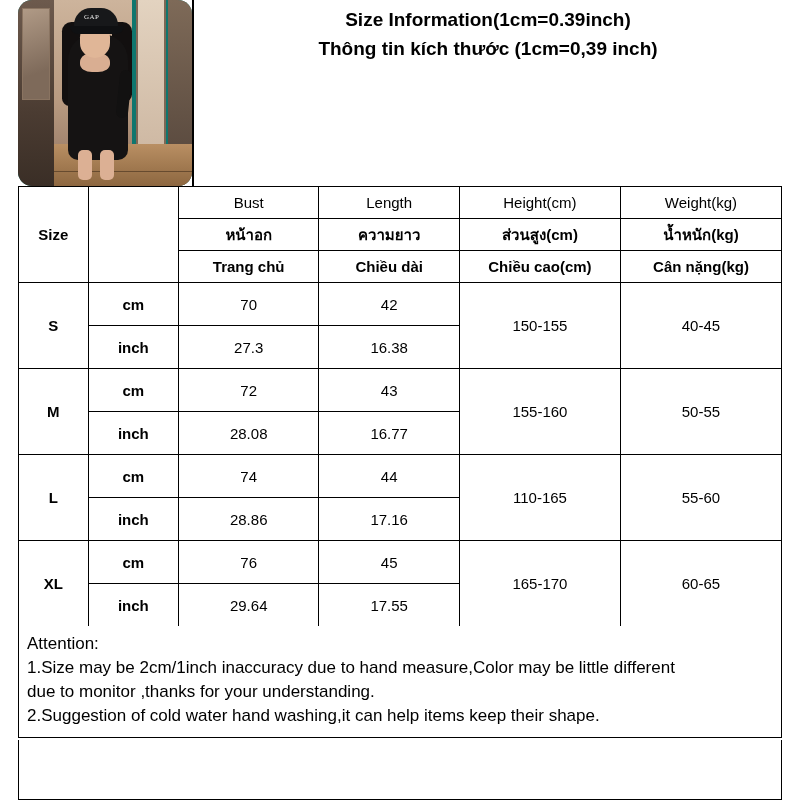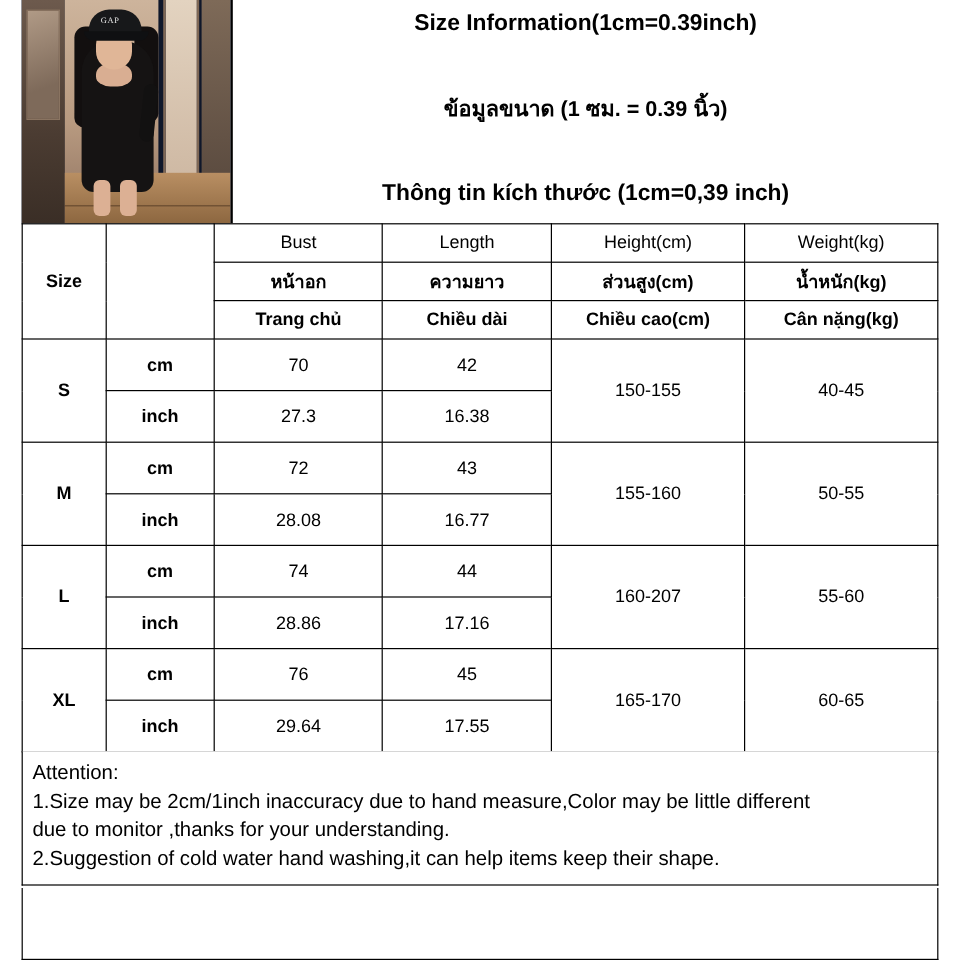--- a/index.html
+++ b/index.html
@@ -24,22 +24,23 @@
     width: 764px; height: 186px;
     display: flex;
     flex-direction: row;
     align-items: stretch;
   }
   .photo-cell {
     width: 174px;
     height: 186px;
     position: relative;
     overflow: hidden;
-    background: #0f172a;
+    background: #0f766e;
     flex: 0 0 174px;
+    border-radius: 14px;
   }
   
   .ph-wall-left {
     position: absolute; left: 0; top: 0; width: 36px; height: 186px;
     background: linear-gradient(180deg,#6d5a4d 0%, #4b3c32 60%, #3a2e26 100%);
   }
   .ph-mirror {
     position: absolute; left: 4px; top: 8px; width: 28px; height: 92px;
     background: linear-gradient(160deg,#b09a86 0%,#7e6a5a 70%);
     border: 1px solid #8a7461;
@@ -114,21 +115,21 @@
     transform: rotate(6deg);
   }
 
   .title-cell {
     flex: 1 1 auto;
     border-left: 2px solid #000;
     background: #ffffff;
     display: flex;
     flex-direction: column;
     align-items: center;
-    justify-content: space-between;
+    justify-content: flex-start;
     padding: 6px 8px 10px 8px;
   }
   .title-line {
     font-weight: bold;
     font-size: 19px;
     line-height: 1.5;
     text-align: center;
     white-space: nowrap;
   }
   .title-line.thai { font-size: 18px; }
@@ -223,21 +224,20 @@
       <div class="ph-face"></div>
       <div class="ph-cap"></div>
       <div class="ph-cap-brim"></div>
       <div class="ph-cap-text">GAP</div>
       <div class="ph-leg-l"></div>
       <div class="ph-leg-r"></div>
     </div>
 
     <div class="title-cell">
       <div class="title-line">Size Information(1cm=0.39inch)</div>
-      <div class="title-line thai">ข้อมูลขนาด (1 ซม. = 0.39 นิ้ว)</div>
       <div class="title-line">Thông tin kích thước (1cm=0,39 inch)</div>
     </div>
   </div>
 
   <table class="size-table">
     <colgroup>
       <col class="col-size">
         <col class="col-unit">
         <col class="col-bust">
       <col class="col-len">
@@ -292,21 +292,21 @@
         <td class="unit-cell">inch</td>
         <td class="val-cell">28.08</td>
         <td class="val-cell">16.77</td>
       </tr>
 
       <tr class="row-h">
         <td class="size-letter" rowspan="2">L</td>
         <td class="unit-cell">cm</td>
         <td class="val-cell">74</td>
         <td class="val-cell">44</td>
-        <td class="hw-cell" rowspan="2">160-207</td>
+        <td class="hw-cell" rowspan="2">110-165</td>
         <td class="hw-cell" rowspan="2">55-60</td>
       </tr>
       <tr class="row-h">
         <td class="unit-cell">inch</td>
         <td class="val-cell">28.86</td>
         <td class="val-cell">17.16</td>
       </tr>
 
       <tr class="row-h">
         <td class="size-letter" rowspan="2">XL</td>

